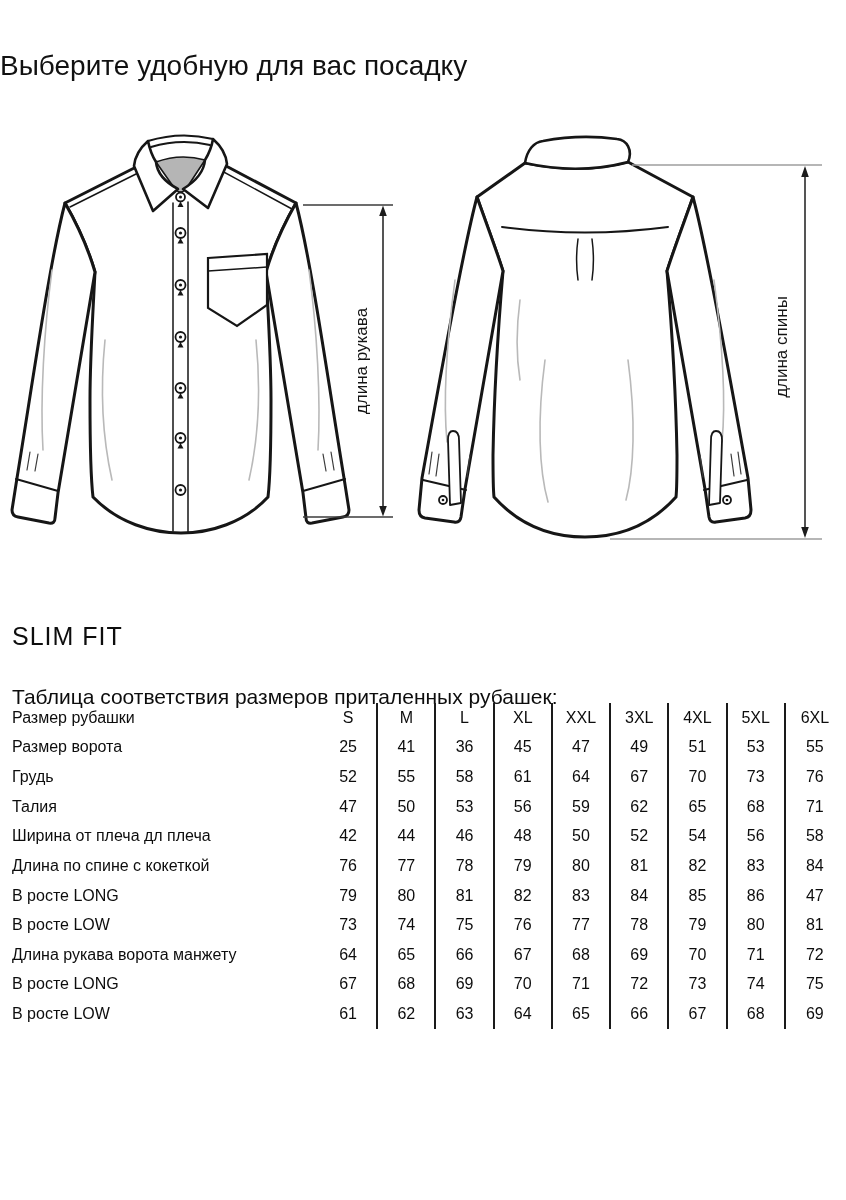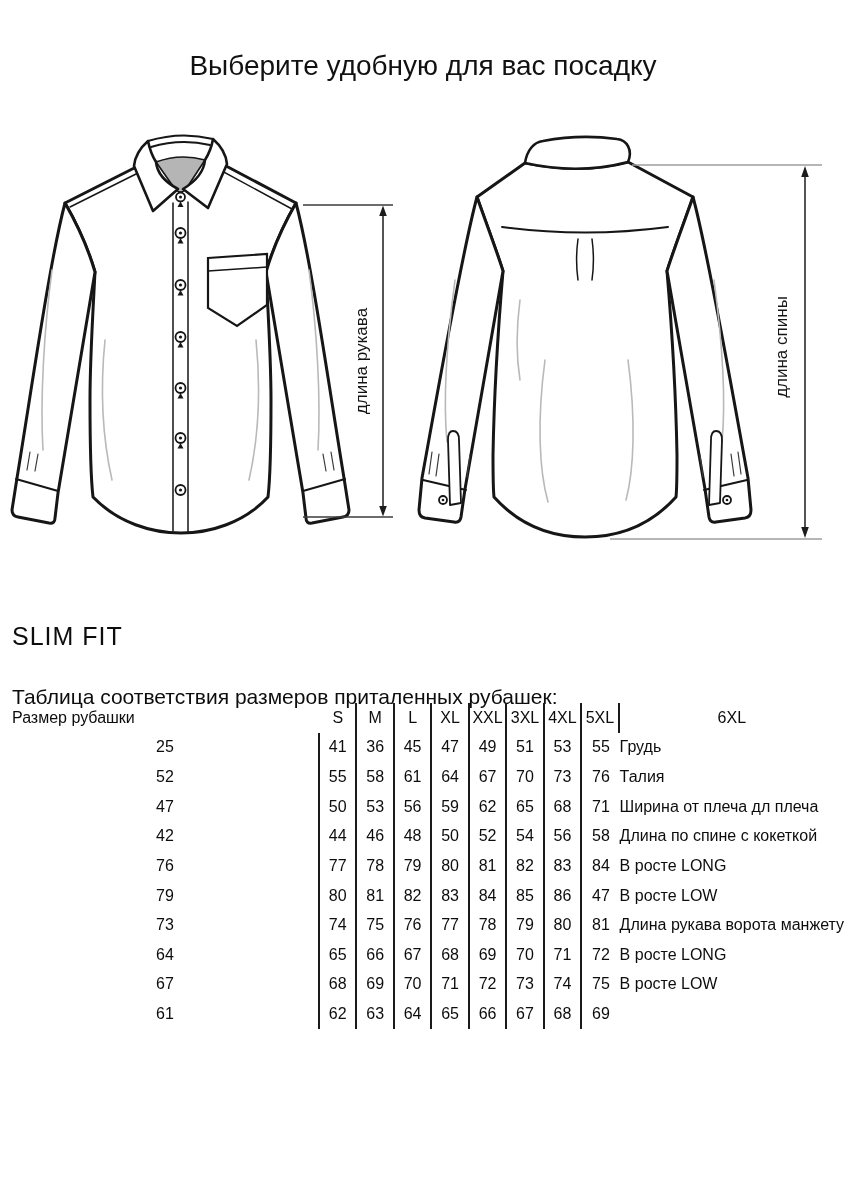--- a/index.html
+++ b/index.html
@@ -8,21 +8,21 @@
     --crease:#b9b9b9;
     --ext:#9e9e9e;
   }
   *{margin:0;padding:0;box-sizing:border-box;}
   html,body{background:#ffffff;}
   .page{
     position:relative;width:846px;height:1200px;background:#fff;overflow:hidden;
     font-family:"Liberation Sans", sans-serif;color:var(--ink);
   }
   .title{
-    position:absolute;top:50px;left:0;width:846px;text-align:center;
+    position:absolute;top:50px;left:0;width:846px;
     font-size:28px;font-weight:400;color:#111;
   }
   .diagram{position:absolute;top:110px;left:0;}
 
   
   .outline{fill:#ffffff;stroke:var(--ink);stroke-width:3;stroke-linejoin:round;stroke-linecap:round;}
   .outline2{fill:#ffffff;stroke:var(--ink);stroke-width:2.6;stroke-linejoin:round;stroke-linecap:round;}
   .seam{fill:none;stroke:var(--ink);stroke-width:2;stroke-linecap:round;}
   .thin{fill:none;stroke:var(--ink);stroke-width:1.5;stroke-linecap:round;}
   .hair{fill:none;stroke:#3c3c3c;stroke-width:1.2;stroke-linecap:round;}
@@ -237,20 +237,21 @@
       <div class="cell lbl">Размер рубашки</div>
       <div class="cell num sep">S</div>
       <div class="cell num sep">M</div>
       <div class="cell num sep">L</div>
       <div class="cell num sep">XL</div>
       <div class="cell num sep">XXL</div>
       <div class="cell num sep">3XL</div>
       <div class="cell num sep">4XL</div>
       <div class="cell num sep">5XL</div>
       <div class="cell num">6XL</div>
+      <div class="cell lbl">Размер ворота</div>
       <div class="cell num sep">25</div>
       <div class="cell num sep">41</div>
       <div class="cell num sep">36</div>
       <div class="cell num sep">45</div>
       <div class="cell num sep">47</div>
       <div class="cell num sep">49</div>
       <div class="cell num sep">51</div>
       <div class="cell num sep">53</div>
       <div class="cell num">55</div>
       <div class="cell lbl">Грудь</div>

